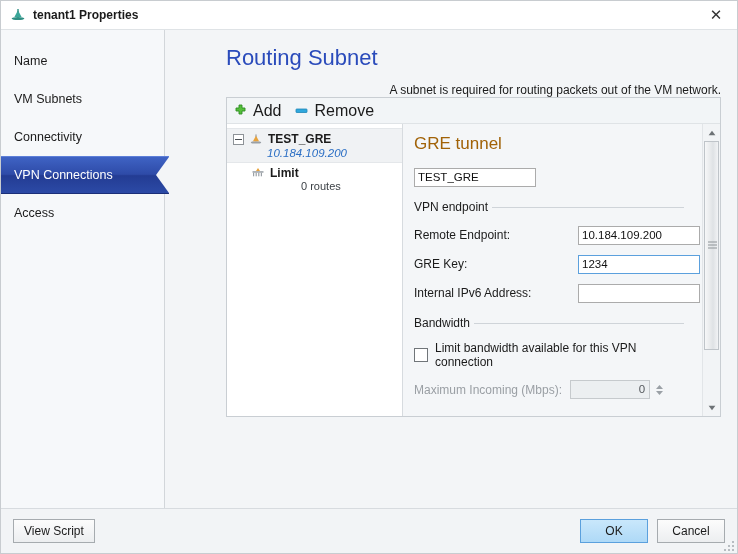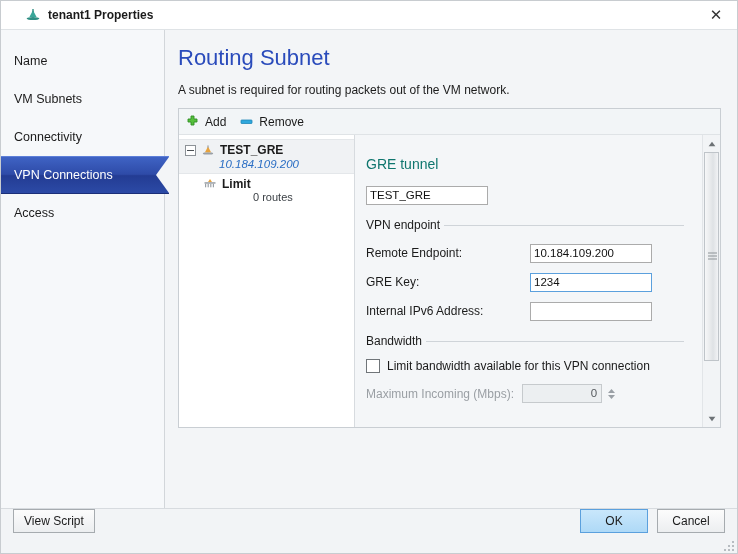--- a/index.html
+++ b/index.html
@@ -28,21 +28,20 @@
   }
 
   
   .titlebar {
     position: relative;
     height: 28px;
     background: #ffffff;
     display: flex;
     align-items: center;
     flex: 0 0 auto;
-    padding-left: 15px;
   }
   .title-icon {
     margin-left: 9px;
     margin-right: 7px;
     width: 16px;
     height: 16px;
     display: block;
   }
   .title-text {
     font-size: 12px;
@@ -66,20 +65,21 @@
     font-family: "DejaVu Sans", sans-serif;
   }
 
   
   .body-split {
     flex: 1 1 auto;
     display: flex;
     min-height: 0;
     background: #f3f5f7;
     border-top: 1px solid #dfe3e6;
+    gap: 48px;
   }
 
   
   .sidebar {
     width: 164px;
     flex: 0 0 164px;
     background: #f6f8fa;
     border-right: 1px solid #d2d6da;
     padding-top: 12px;
     box-sizing: border-box;
@@ -123,21 +123,21 @@
   }
   .page-title {
     color: #2a4bbb;
     font-size: 22px;
     margin: 1px 0 12px 0;
     letter-spacing: 0px;
   }
   .desc {
     font-size: 12px;
     color: #1b1b1b;
-    margin-bottom: 11px;
+    text-align: right;
   }
   .subnet-row {
     display: flex;
     align-items: center;
     margin-bottom: 20px;
   }
   .subnet-row label {
     font-size: 12px;
     margin-right: 7px;
     white-space: nowrap;
@@ -175,21 +175,21 @@
     display: flex;
     align-items: center;
     padding-left: 7px;
     border-bottom: 1px solid #dfe3e6;
   }
   .tb-btn {
     display: flex;
     align-items: center;
     cursor: pointer;
     margin-right: 14px;
-    font-size: 12px;
+    font-size: 16px;
     color: #1b1b1b;
   }
   .tb-btn .glyph { margin-right: 6px; display: flex; }
   .panes {
     flex: 1 1 auto;
     display: flex;
     min-height: 0;
   }
   .tree {
     width: 176px;
@@ -251,23 +251,23 @@
     background: #f4f6f8;
   }
   .details {
     flex: 1 1 auto;
     padding: 8px 14px 0 11px;
     box-sizing: border-box;
     min-width: 0;
     overflow: hidden;
   }
   .det-title {
-    color: #0f766e;
-    font-size: 14px;
-    margin: 13px 0 13px 0;
+    color: #a16207;
+    font-size: 17px;
+    margin: 2px 0 13px 0;
   }
   .frow {
     display: flex;
     align-items: center;
     margin-bottom: 9px;
     height: 20px;
   }
   .frow label {
     font-size: 12px;
     width: 164px;
@@ -390,20 +390,21 @@
     margin-bottom: 2px;
   }
 
   
   .footer {
     flex: 0 0 auto;
     height: 44px;
     background: #f2f4f6;
     border-top: 1px solid #d7dbdf;
     display: flex;
+    align-items: center;
     padding: 0 12px;
     position: relative;
   }
   .btn {
     min-width: 68px;
     height: 24px;
     box-sizing: border-box;
     border: 1px solid #a6abaf;
     background: linear-gradient(to bottom, #fcfcfc, #eceef0);
     font-family: "Liberation Sans", sans-serif;

